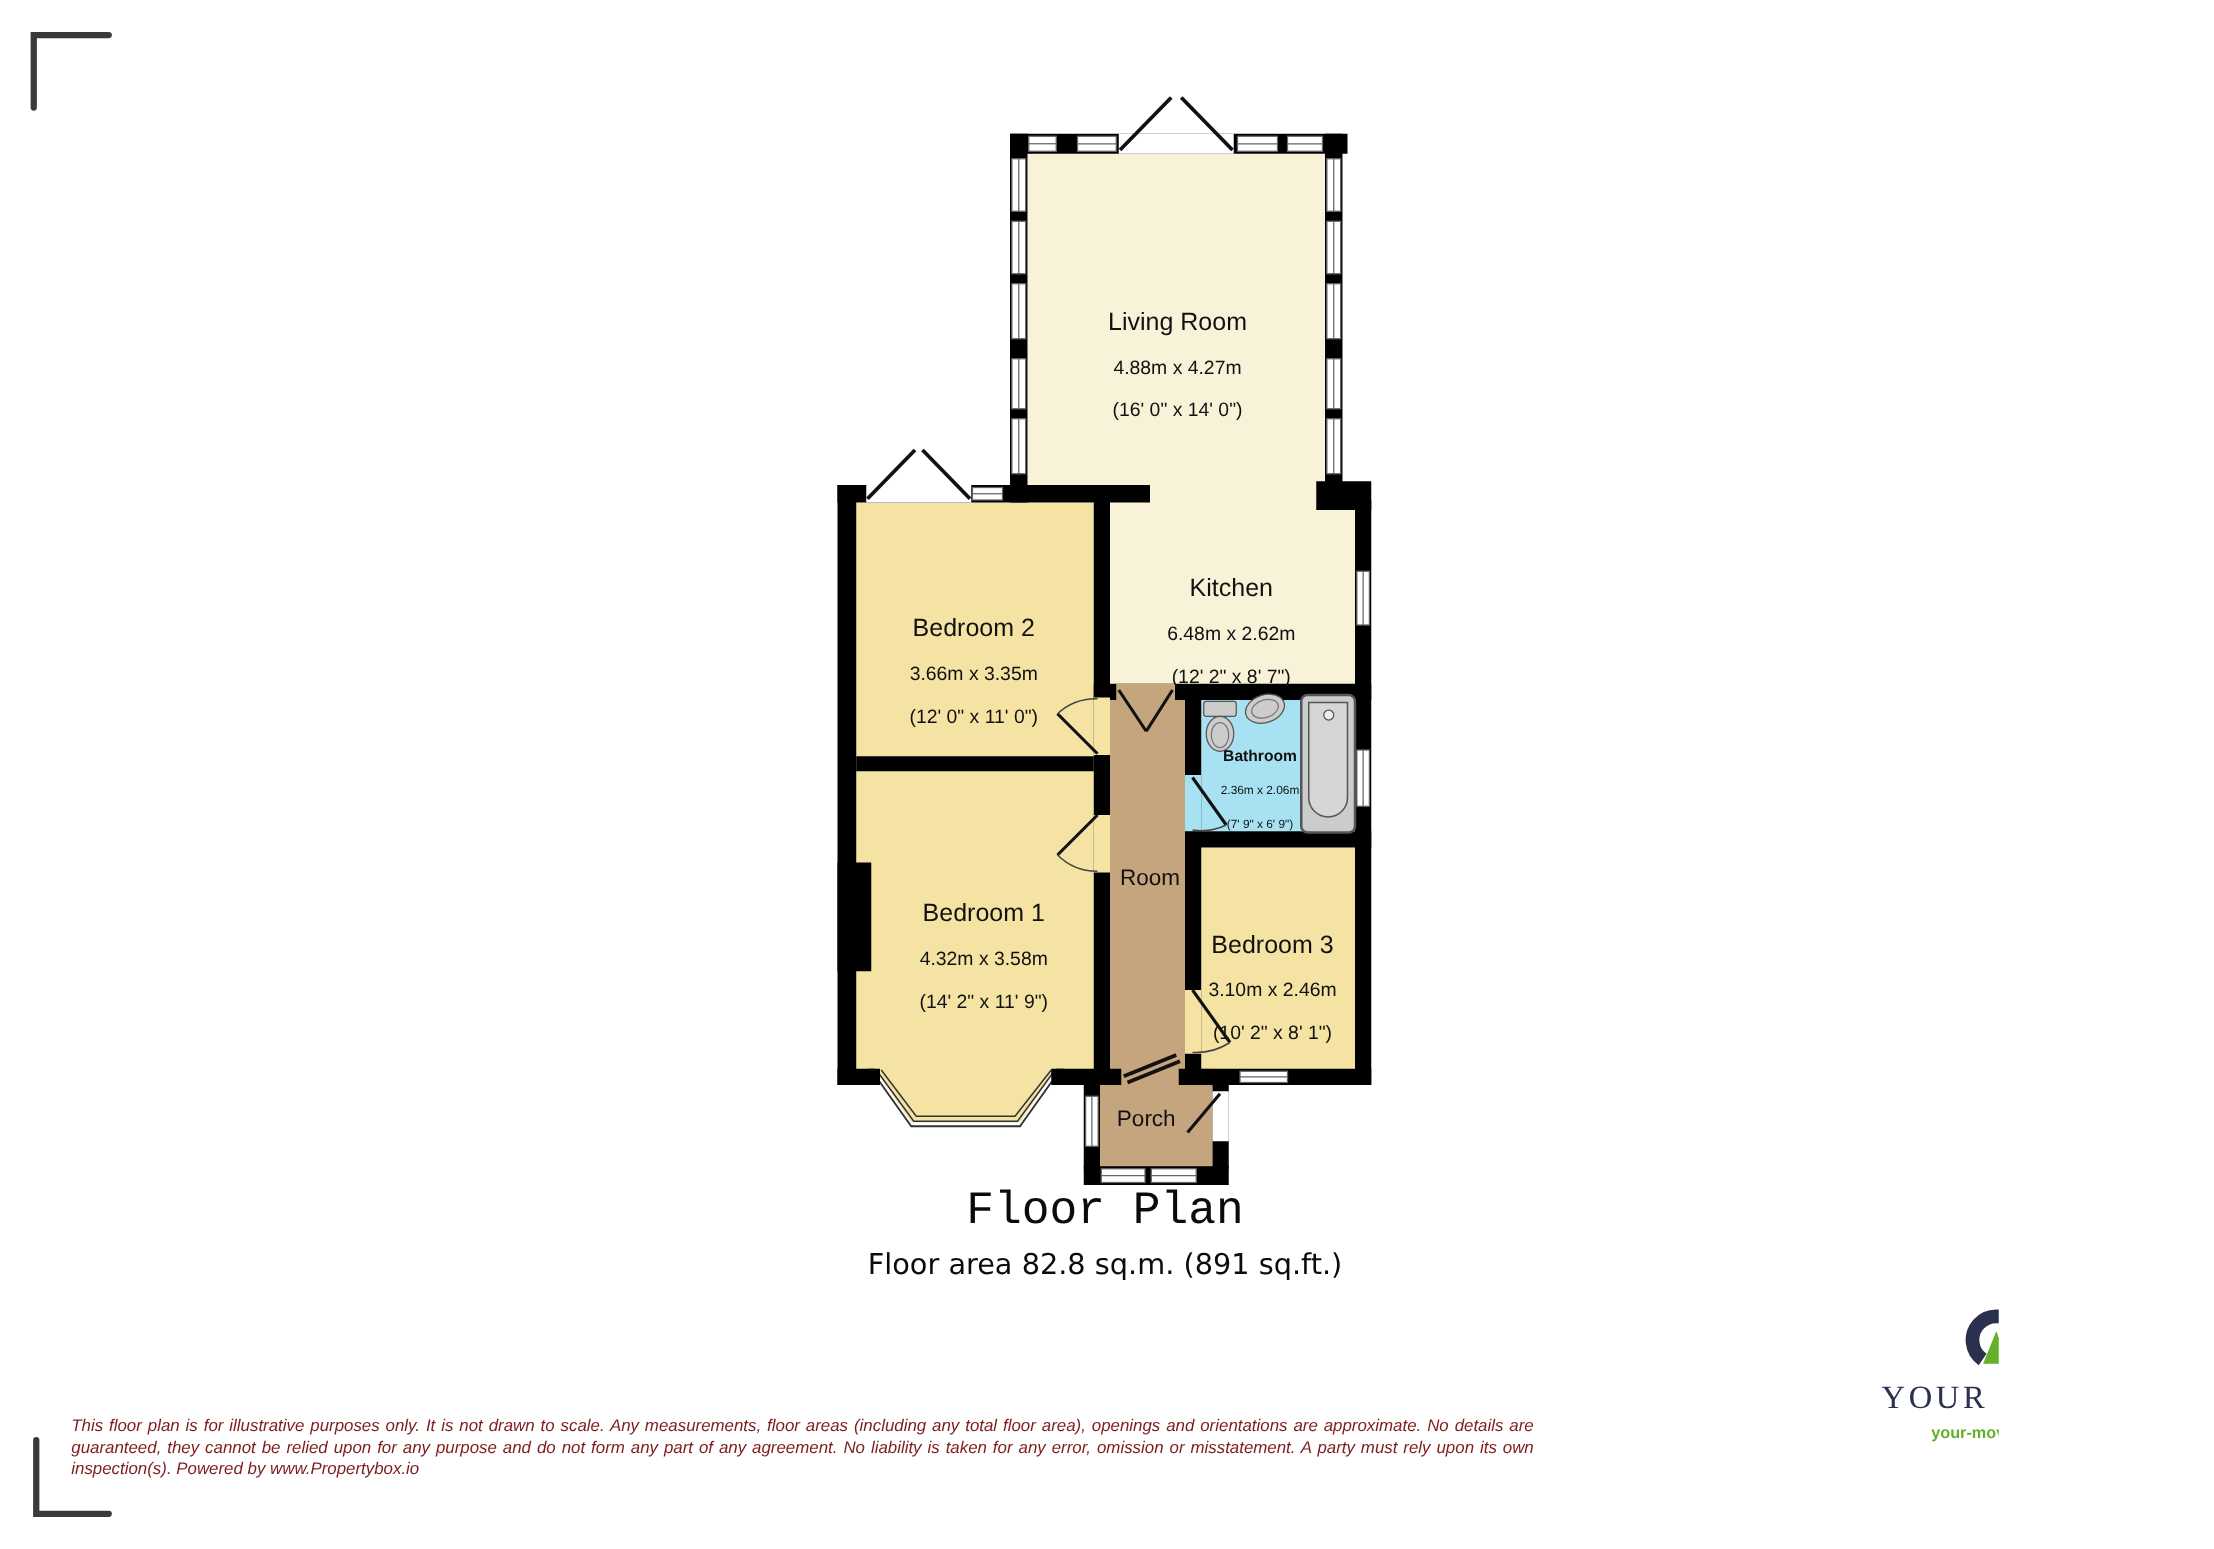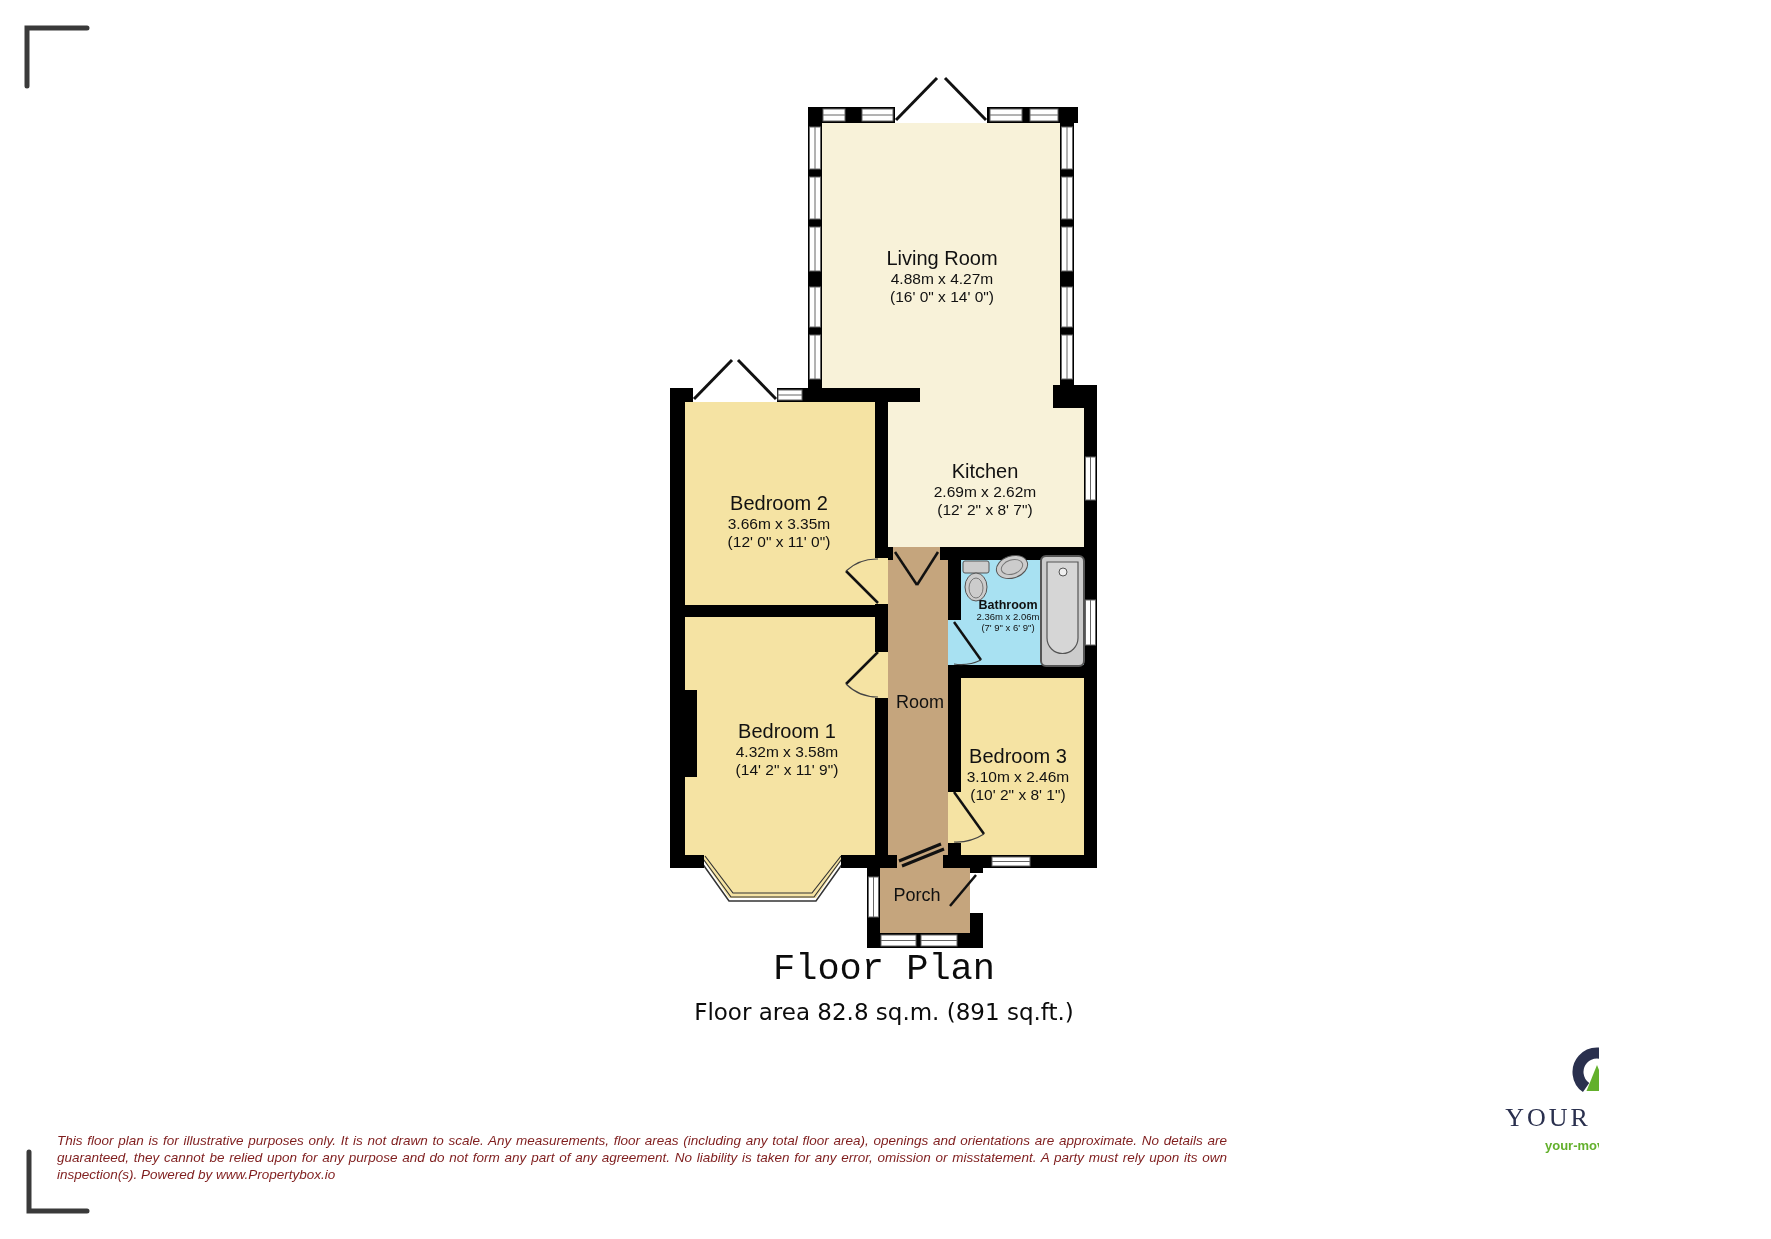--- a/index.html
+++ b/index.html
@@ -15,21 +15,21 @@
   
   .room-label{
     position:absolute;
     transform:translateX(-50%);
     text-align:center;
     color:#111;
     line-height:1.16;
     white-space:nowrap;
   }
   .room-name{font-size:20px;}
-  .room-dims{font-size:15.5px;}
+  .room-dims{font-size:15.5px;margin-top:16px;}
   #lbl-living  {left:942px;top:247px;}
   #lbl-kitchen {left:985px;top:460px;}
   #lbl-bed2    {left:779px;top:492px;}
   #lbl-bath    {left:1008px;top:598px;line-height:1.15;}
   #lbl-bath .room-name{font-size:12.5px;font-weight:bold;}
   #lbl-bath .room-dims{font-size:9.5px;}
   #lbl-bed1   {left:787px;top:720px;}
   #lbl-bed3   {left:1018px;top:745px;}
   #lbl-hall   {left:920px;top:692px;}
   #lbl-porch  {left:917px;top:885px;text-align:right;}
@@ -239,21 +239,21 @@
   </svg>
 
   <div class="room-label" id="lbl-living">
     <div class="room-name">Living Room</div>
     <div class="room-dims">4.88m x 4.27m</div>
     <div class="room-dims">(16' 0" x 14' 0")</div>
   </div>
 
   <div class="room-label" id="lbl-kitchen">
     <div class="room-name">Kitchen</div>
-    <div class="room-dims">2.69m x 2.62m</div>
+    <div class="room-dims">6.48m x 2.62m</div>
     <div class="room-dims">(12' 2" x 8' 7")</div>
   </div>
 
   <div class="room-label" id="lbl-bed2">
     <div class="room-name">Bedroom 2</div>
     <div class="room-dims">3.66m x 3.35m</div>
     <div class="room-dims">(12' 0" x 11' 0")</div>
   </div>
 
   <div class="room-label" id="lbl-bath">

